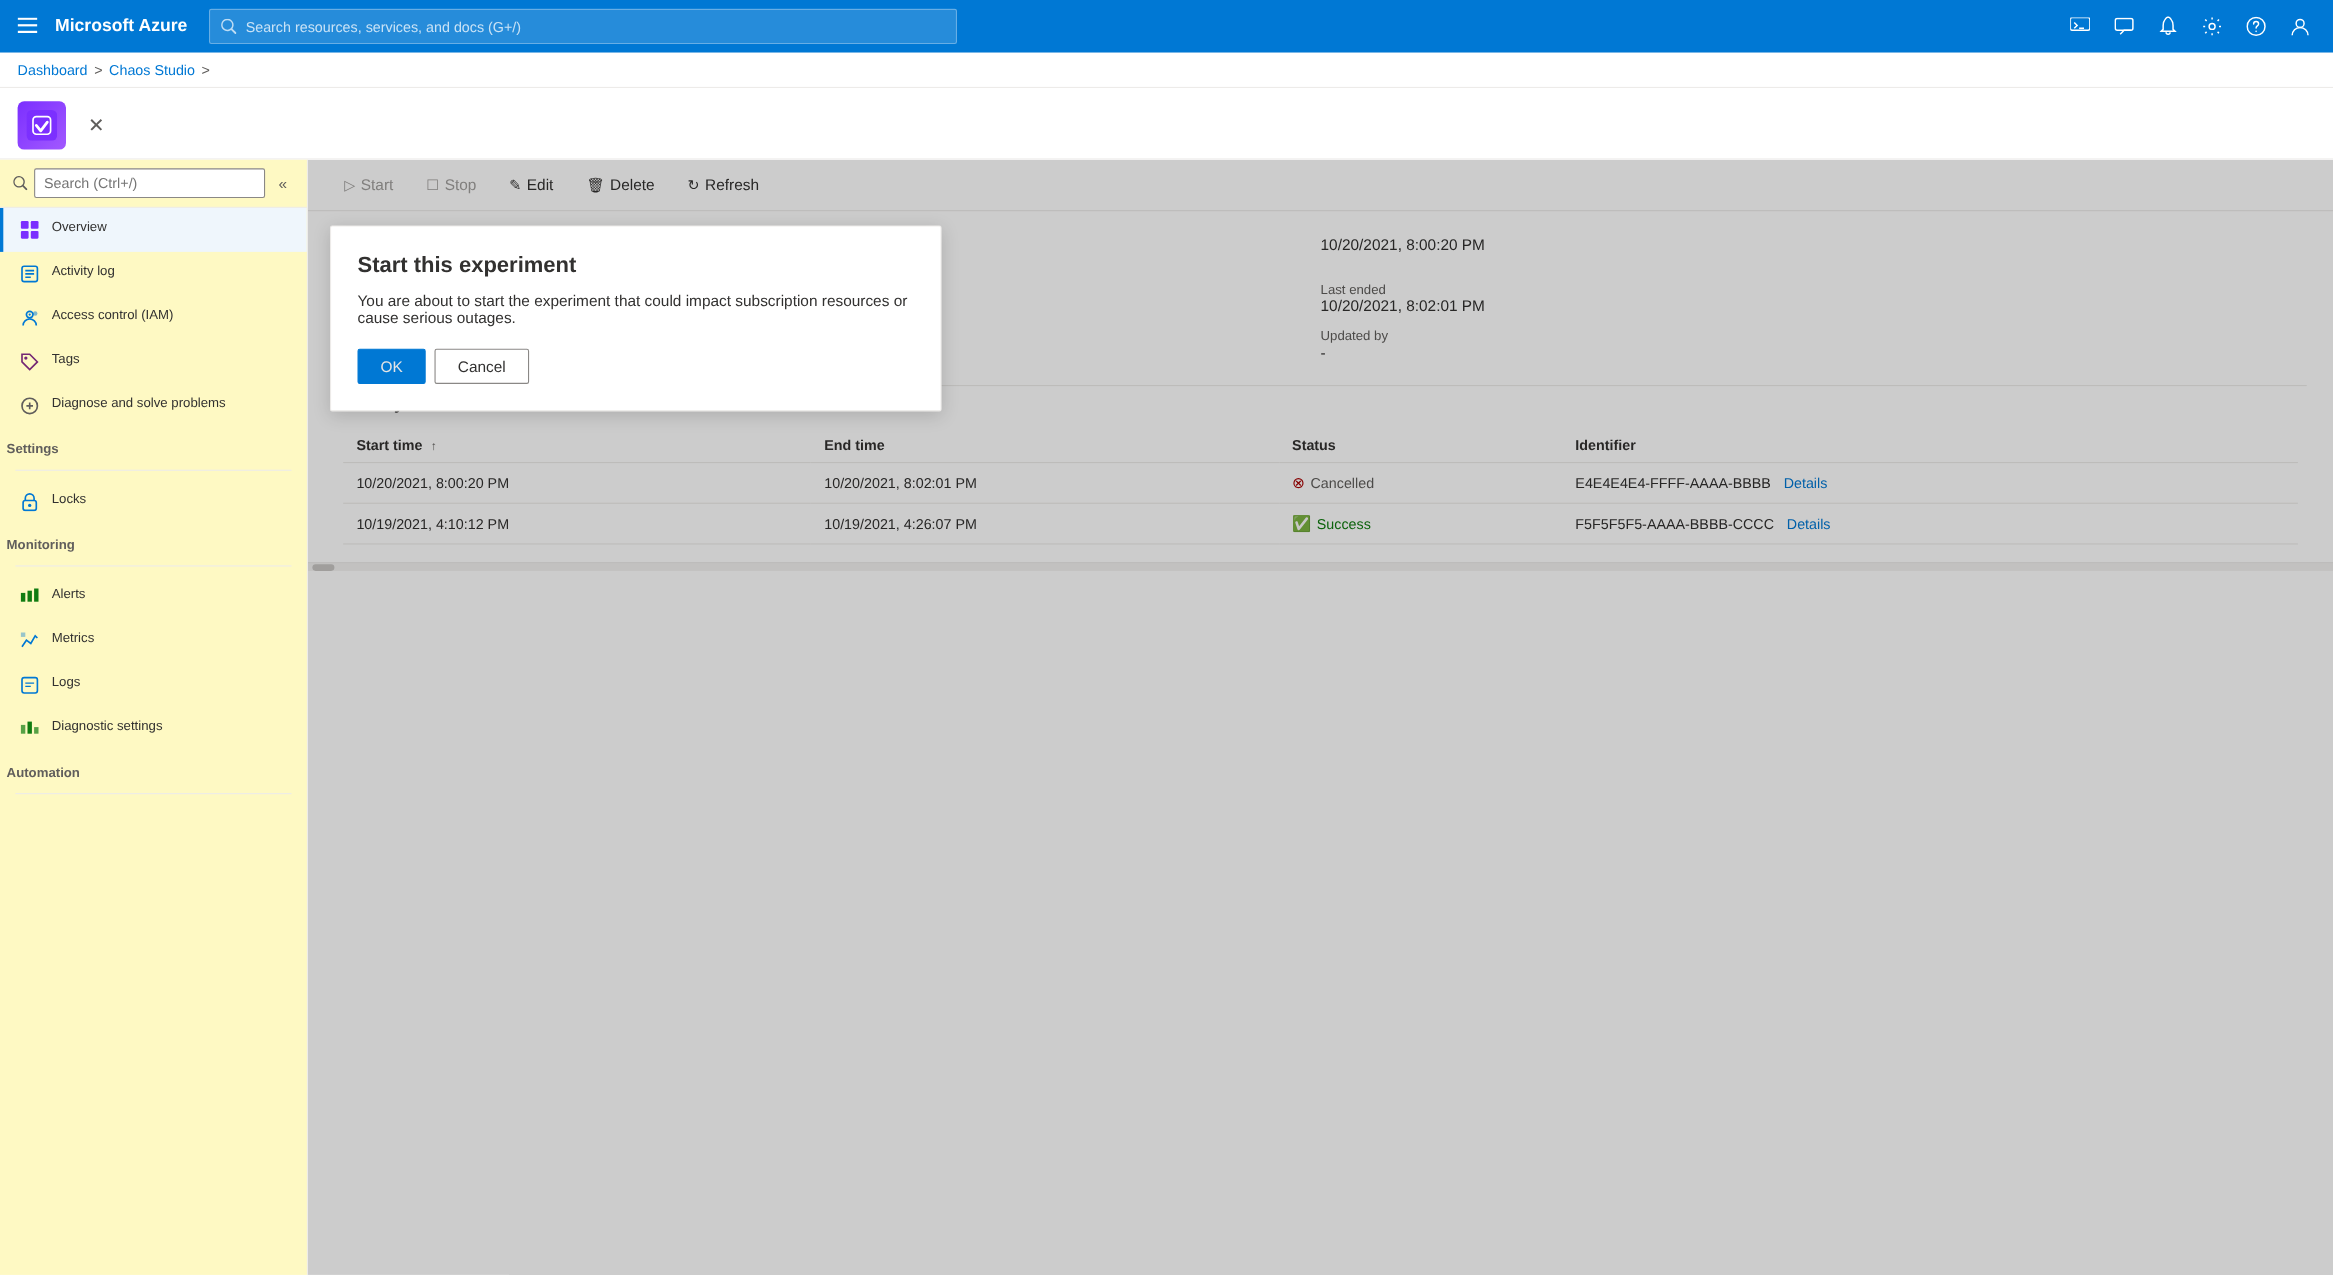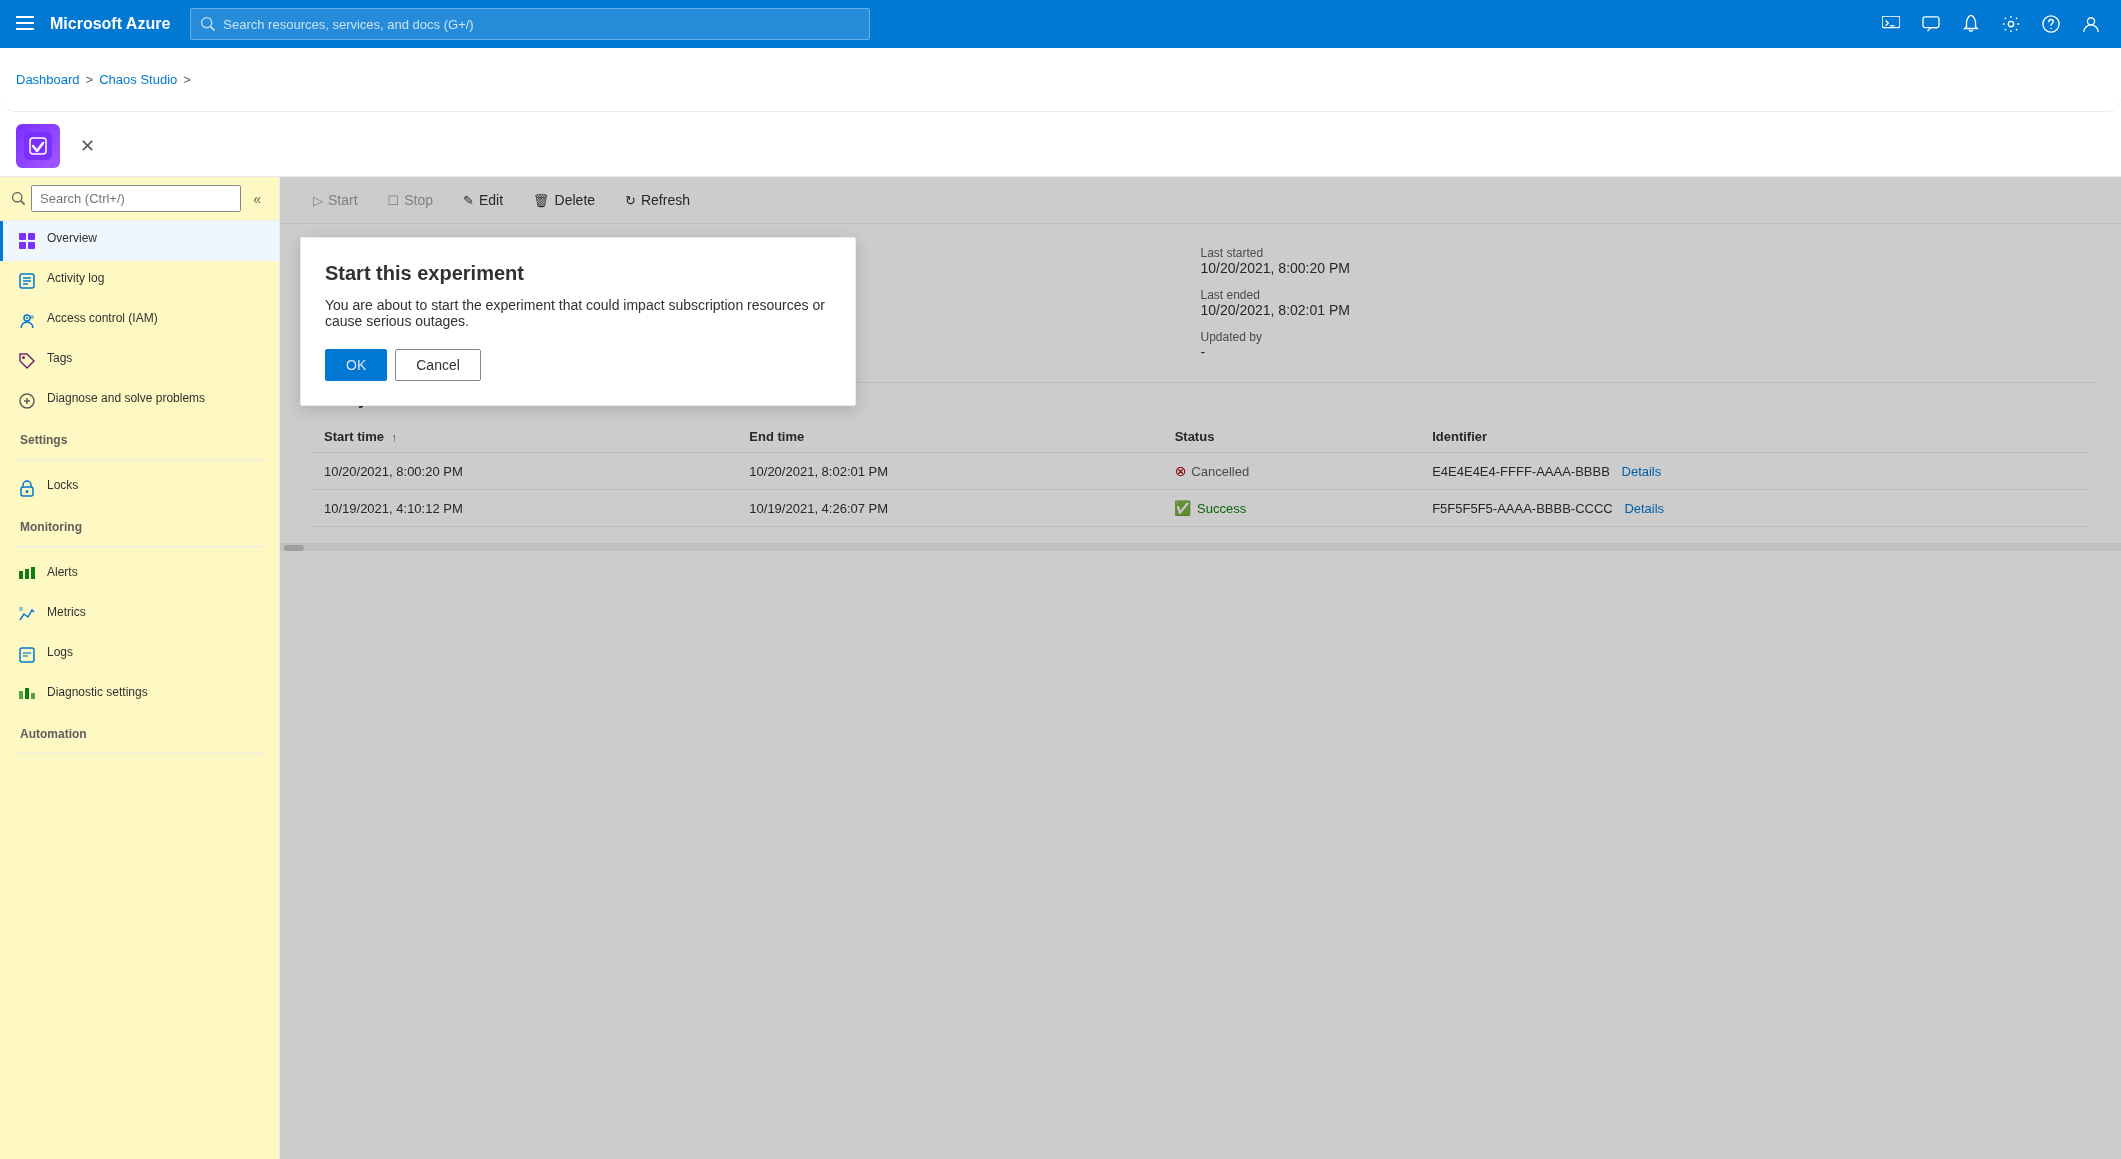--- a/index.html
+++ b/index.html
@@ -32,29 +32,28 @@
       gap: 8px;
     }
     .top-nav .nav-icons { margin-left: auto; display: flex; align-items: center; gap: 4px; }
     .top-nav .nav-icon { width: 36px; height: 36px; display: flex; align-items: center; justify-content: center; cursor: pointer; border-radius: 2px; font-size: 16px; color: white; }
 
     
     .main-wrapper { display: flex; flex-direction: column; height: calc(100vh - 48px); background: white; }
 
     
     .breadcrumb {
-      padding: 24px 16px;
+      padding: 8px 16px;
       display: flex;
       align-items: flex-start;
       gap: 6px;
       font-size: 13px;
       color: #0078d4;
       background: white;
       border-bottom: 1px solid #edebe9;
-      border-radius: 15px;
     }
     .breadcrumb .sep { color: #605e5c; }
     .breadcrumb a { color: #0078d4; text-decoration: none; cursor: pointer; }
 
     
     .resource-header {
       padding: 12px 16px 8px 16px;
       background: white;
       display: flex;
       align-items: center;
@@ -109,21 +108,21 @@
       display: flex; gap: 10px;
       padding: 10px 14px;
       cursor: pointer;
       font-size: 12px;
       color: #323130;
       border-left: 3px solid transparent;
     }
     .nav-item.active { background: #eff6fc; border-left-color: #0078d4; }
     .nav-item .nav-icon-item { width: 20px; height: 20px; display: flex; align-items: center; justify-content: center; flex-shrink: 0; }
     .nav-section-label {
-      padding: 12px 14px 4px 20px;
+      padding: 12px 14px 4px 6px;
       font-size: 12px;
       font-weight: 600;
       color: #605e5c;
       text-transform: none;
     }
     .nav-divider { height: 1px; background: #edebe9; margin: 8px 14px; }
 
     
     .main-content { flex: 1; overflow-y: auto; background: white; position: relative; }
 
@@ -468,21 +467,20 @@
 
       <div class="overview-section">
         <div class="overview-grid">
           <div class="overview-item">
             <div class="overview-label">Resource group</div>
             <div class="overview-value">
               <a class="overview-link">Azure Chaos Studio Demo</a>
             </div>
           </div>
           <div class="overview-item">
-            <div class="overview-label">Last started</div>
             <div class="overview-value">10/20/2021, 8:00:20 PM</div>
           </div>
           <div class="overview-item">
             <div class="overview-label">
               <span>Location</span>
               <a class="overview-link" style="margin-left:4px;">(change)</a>
             </div>
             <div class="overview-value">East US</div>
           </div>
           <div class="overview-item">

